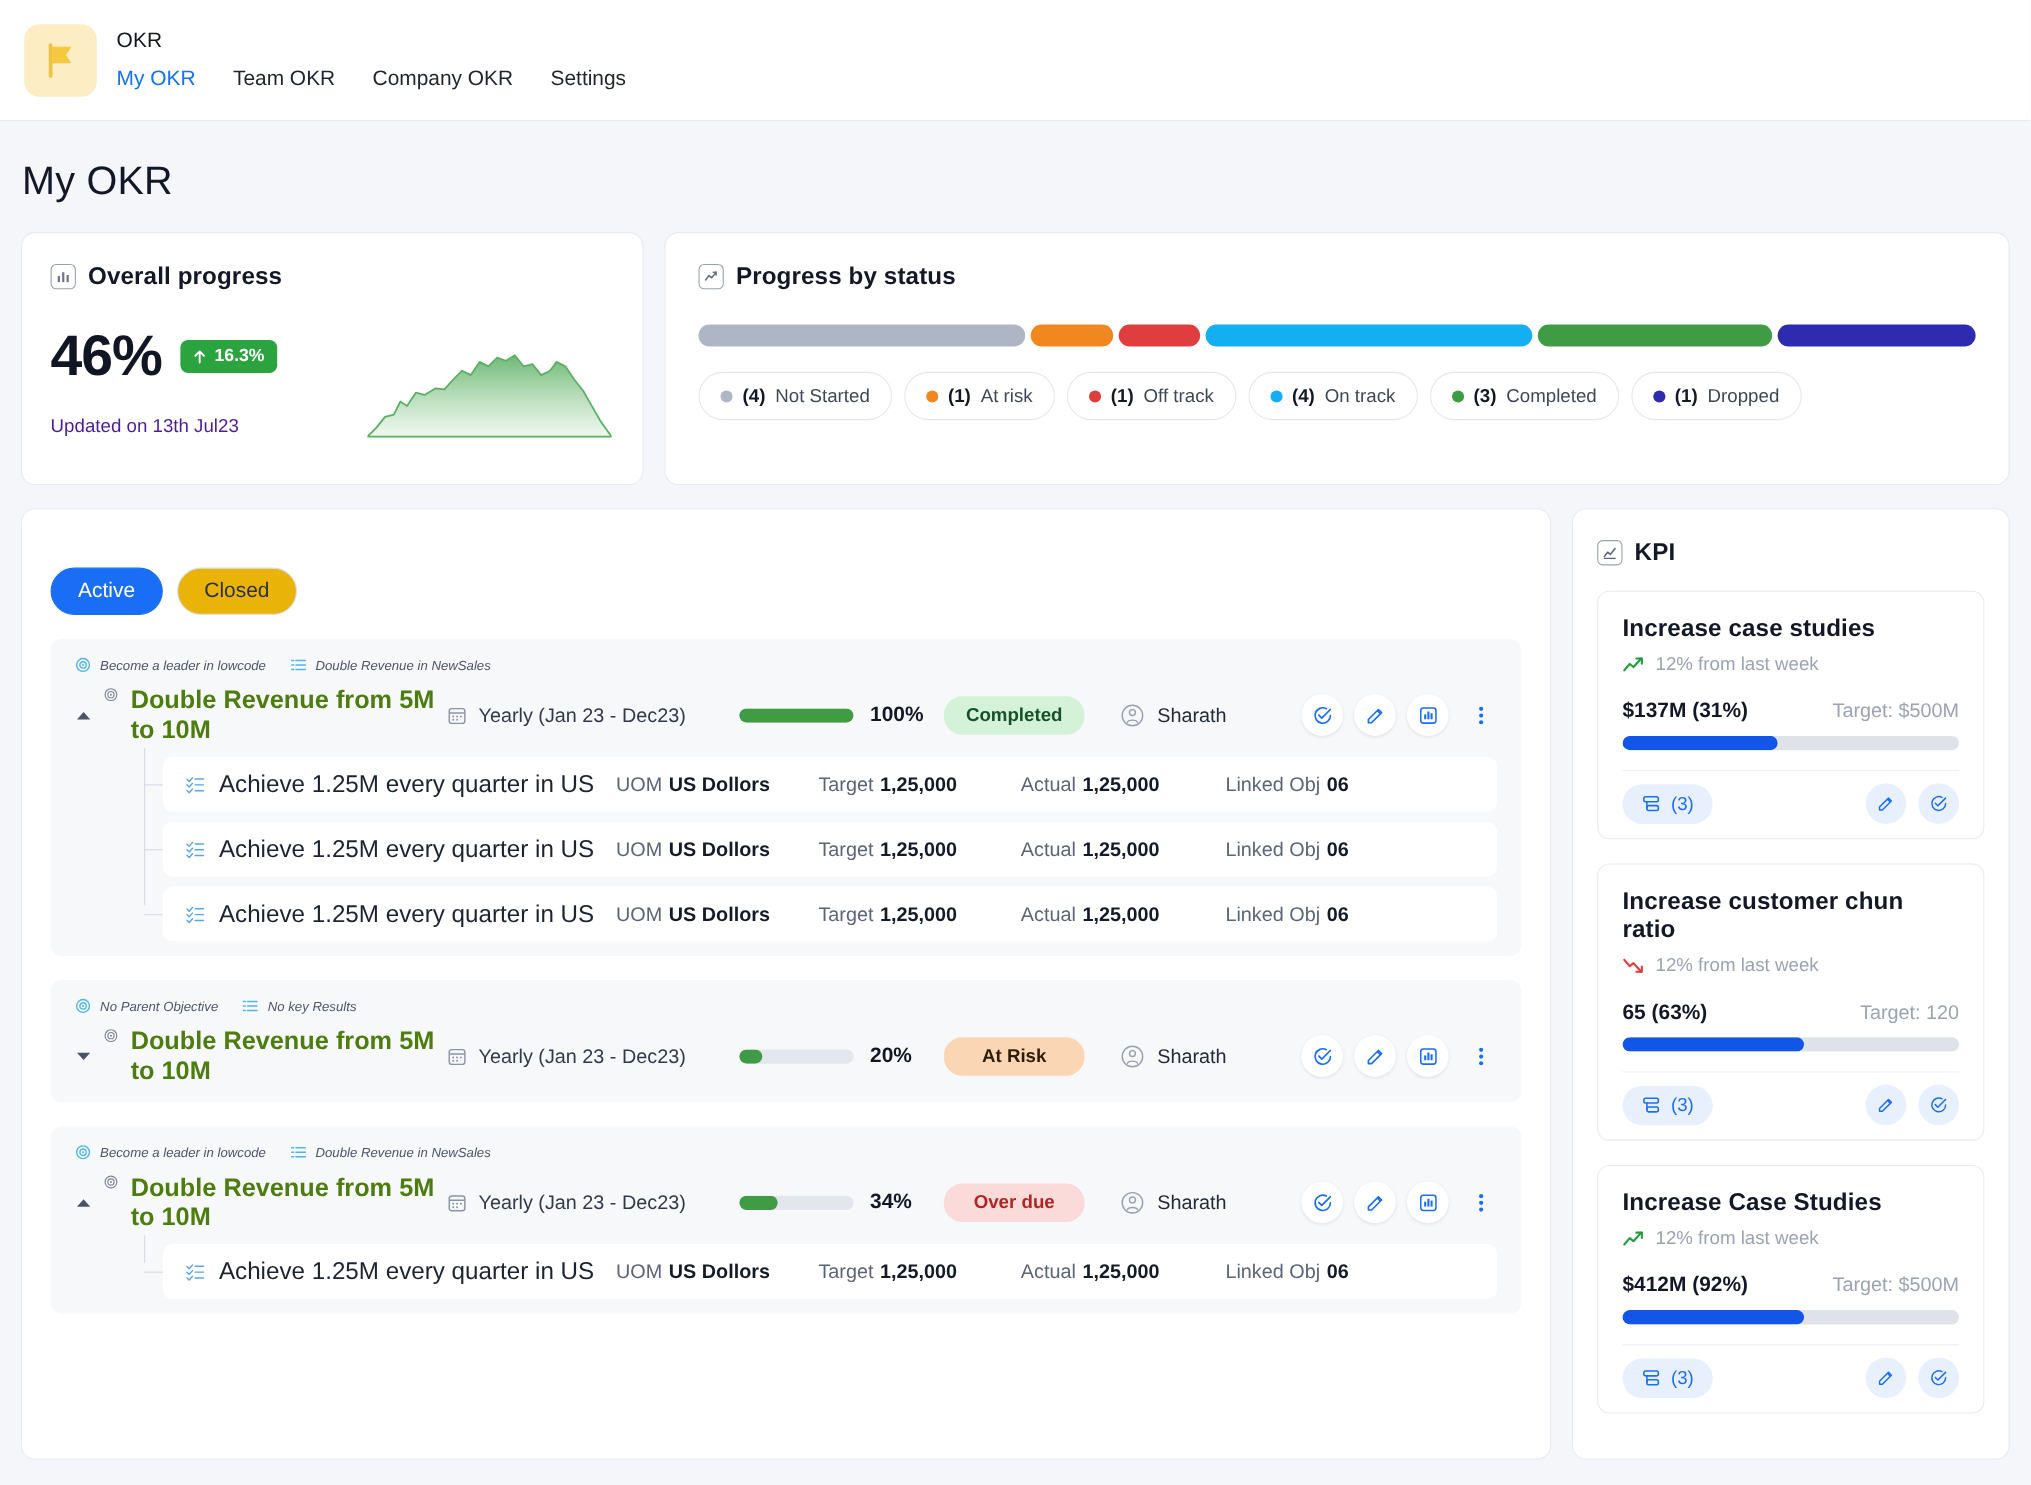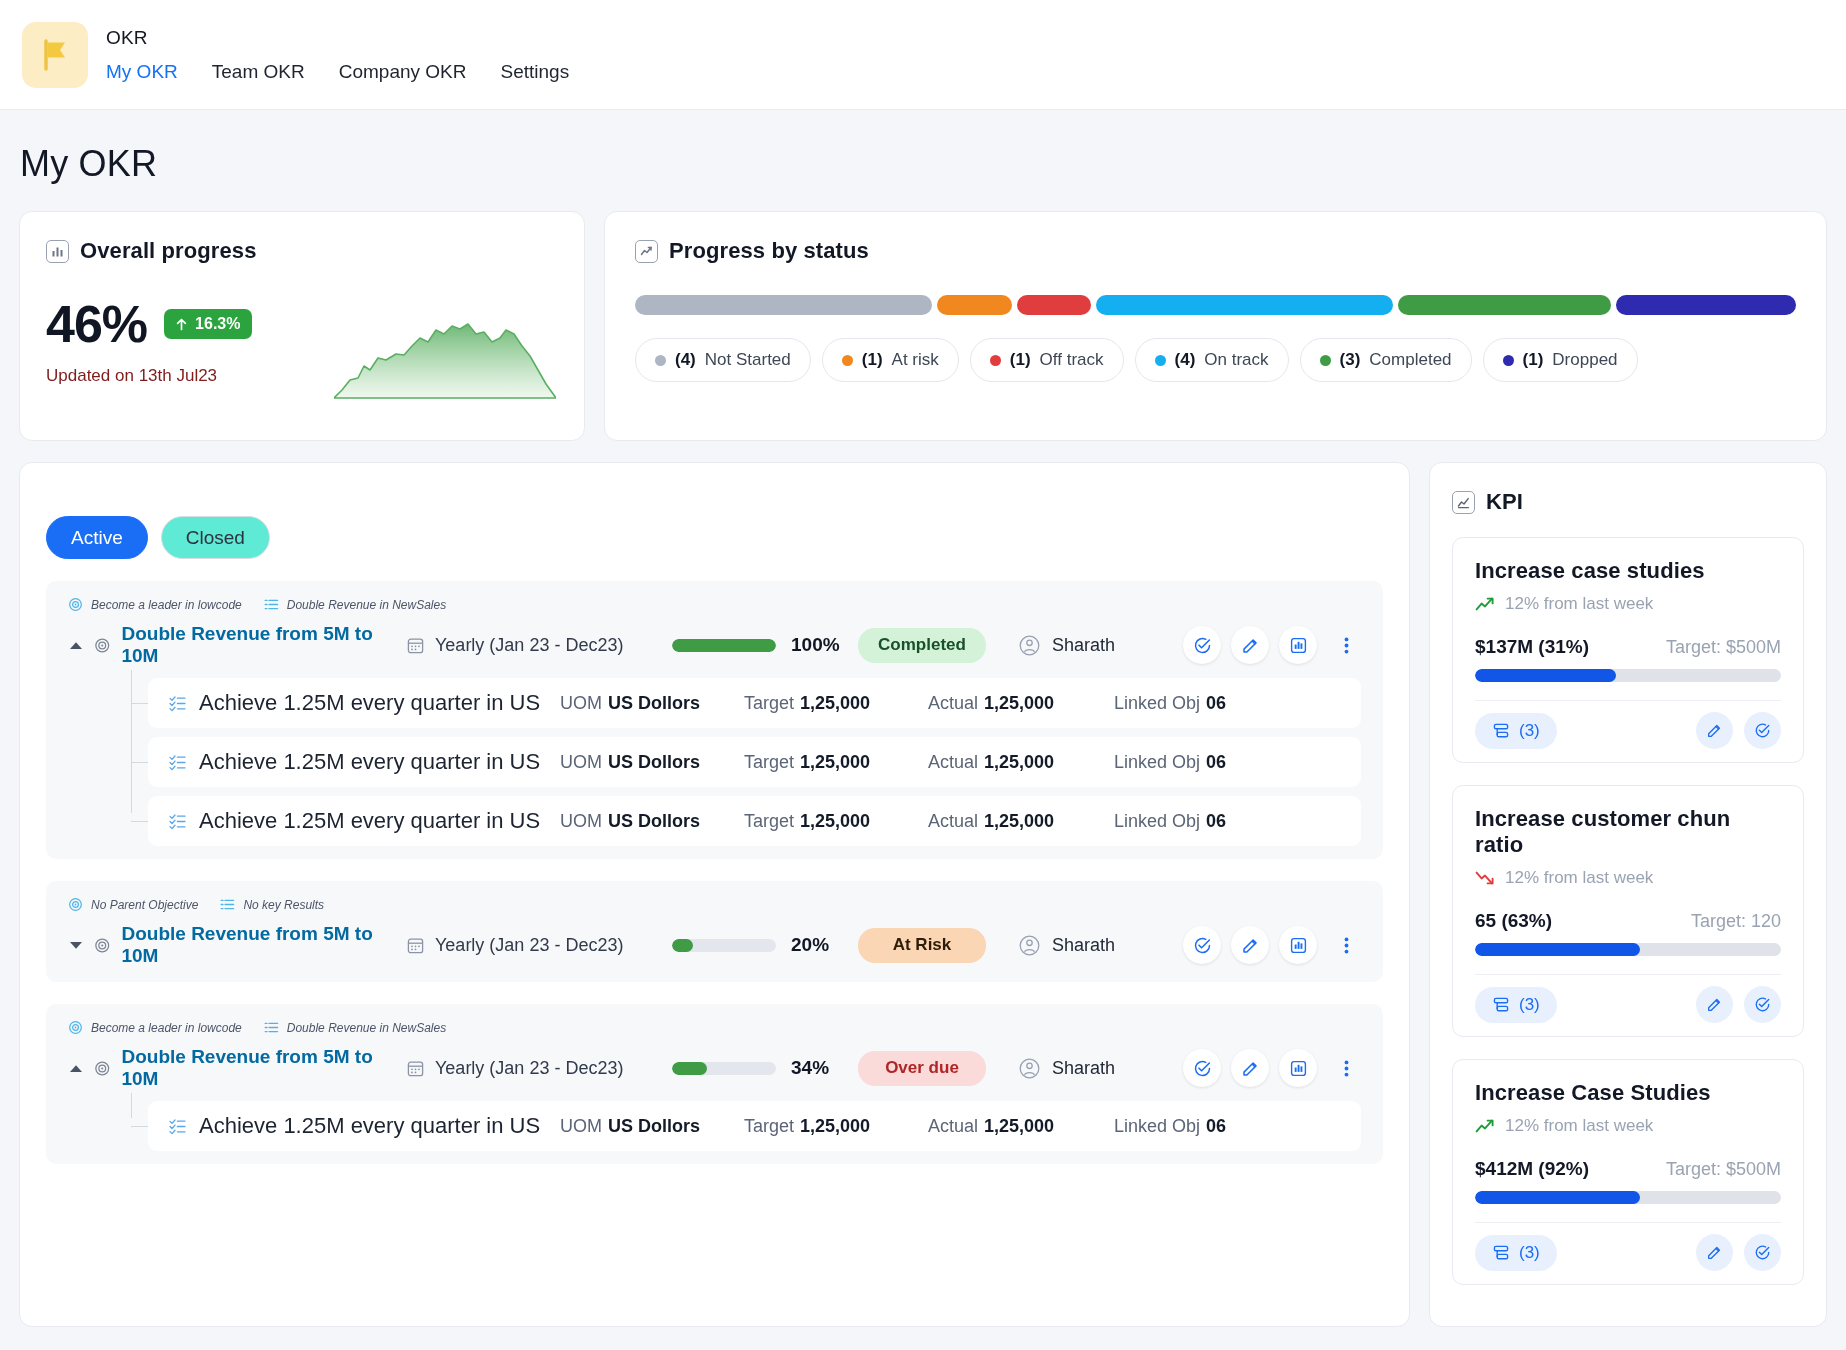--- a/index.html
+++ b/index.html
@@ -46,21 +46,21 @@
 
   
   .overall { width: 566px; height: 230px; padding: 26px 26px 0 26px; position: relative; }
   .pct-row { display: flex; align-items: center; gap: 17px; margin-top: 34px; }
   .pct { font-size: 52px; font-weight: 700; letter-spacing: -1px; color: #101623; line-height: 1; }
   .delta {
     background: #2ba33f; color: #fff; border-radius: 7px;
     padding: 6px 12px; font-size: 16px; font-weight: 700;
     display: flex; align-items: center; gap: 8px;
   }
-  .updated { font-size: 17px; color: #7f1d1d; margin-top: 16px; }
+  .updated { font-size: 17px; color: #4c1d95; margin-top: 28px; }
   .spark { position: absolute; right: 28px; bottom: 34px; }
 
   
   .status-card { flex: 1; height: 230px; padding: 26px 30px 0 30px; text-align: right; }
   .segbar { display: flex; gap: 5px; margin-top: 31px; height: 20px; }
   .seg { border-radius: 10px; }
   .legend { display: flex; gap: 11px; margin-top: 23px; }
   .chip {
     border: 1px solid #e4e8ee; border-radius: 22px; background: #fff;
     height: 44px; display: flex; align-items: center; gap: 9px;
@@ -72,41 +72,41 @@
 
   
   .row-bot { display: flex; gap: 19px; margin-top: 21px; }
   .objectives { flex: 1; padding: 26px 26px 0 26px; height: 865px; overflow: hidden; }
 
   .tabs-row { display: flex; align-items: center; justify-content: space-between; margin-top: 27px; }
   .tabs { display: flex; gap: 13px; align-items: flex-end; }
   .tab {
     height: 43px; border-radius: 22px; padding: 0 24px; font-size: 19px;
     display: flex; align-items: center; cursor: pointer;
-    border: 1px solid #d9dee6; background: #5eead4; color: #2b3342;
+    border: 1px solid #d9dee6; background: #eab308; color: #2b3342;
   }
   .tab.active { background: #1a6ef5; border-color: #1a6ef5; color: #fff; }
   .search {
     width: 356px; height: 44px; border: 1px solid #dfe4eb; border-radius: 9px;
     display: flex; align-items: center; gap: 11px; padding: 0 15px; background: #fff;
   }
   .search input {
     border: 0; outline: 0; font-size: 18px; color: #2b3342; width: 100%;
     font-family: "Liberation Sans", sans-serif; background: transparent;
   }
   .search input::placeholder { color: #9aa3b2; }
 
   
   .obj-group { background: #f7f8fa; border-radius: 10px; margin-top: 22px; padding: 14px 0 4px 0; }
   .obj-meta { display: flex; gap: 22px; padding: 2px 22px 0 22px; }
   .meta-item { display: flex; align-items: center; gap: 8px; font-size: 12px; font-style: italic; color: #4c5568; }
 
   .obj-row { display: flex; align-items: center; padding: 11px 18px 11px 22px; gap: 0; }
   .caret { width: 26px; flex: 0 0 auto; display: flex; align-items: center; cursor: pointer; }
-  .obj-name { display: flex; align-items: center; gap: 11px; font-size: 19px; font-weight: 700; color: #0369a1; width: 312px; }
+  .obj-name { display: flex; gap: 11px; font-size: 23px; font-weight: 700; color: #4d7c0f; width: 312px; }
   .obj-cycle { display: flex; align-items: center; gap: 10px; font-size: 18px; color: #313a4a; width: 266px; }
   .obj-prog { display: flex; align-items: center; gap: 15px; width: 186px; }
   .bar { width: 104px; height: 13px; border-radius: 8px; background: #e3e7ed; overflow: hidden; }
   .bar > i { display: block; height: 100%; border-radius: 8px; background: #3f9c45; }
   .obj-pct { font-size: 19px; font-weight: 700; color: #111725; }
   .badge {
     border-radius: 17px; height: 35px; display: flex; align-items: center; justify-content: center;
     font-size: 17px; font-weight: 600; width: 128px; margin-right: 32px;
   }
   .owner { display: flex; align-items: center; gap: 11px; font-size: 18px; color: #222a38; width: 158px; }

